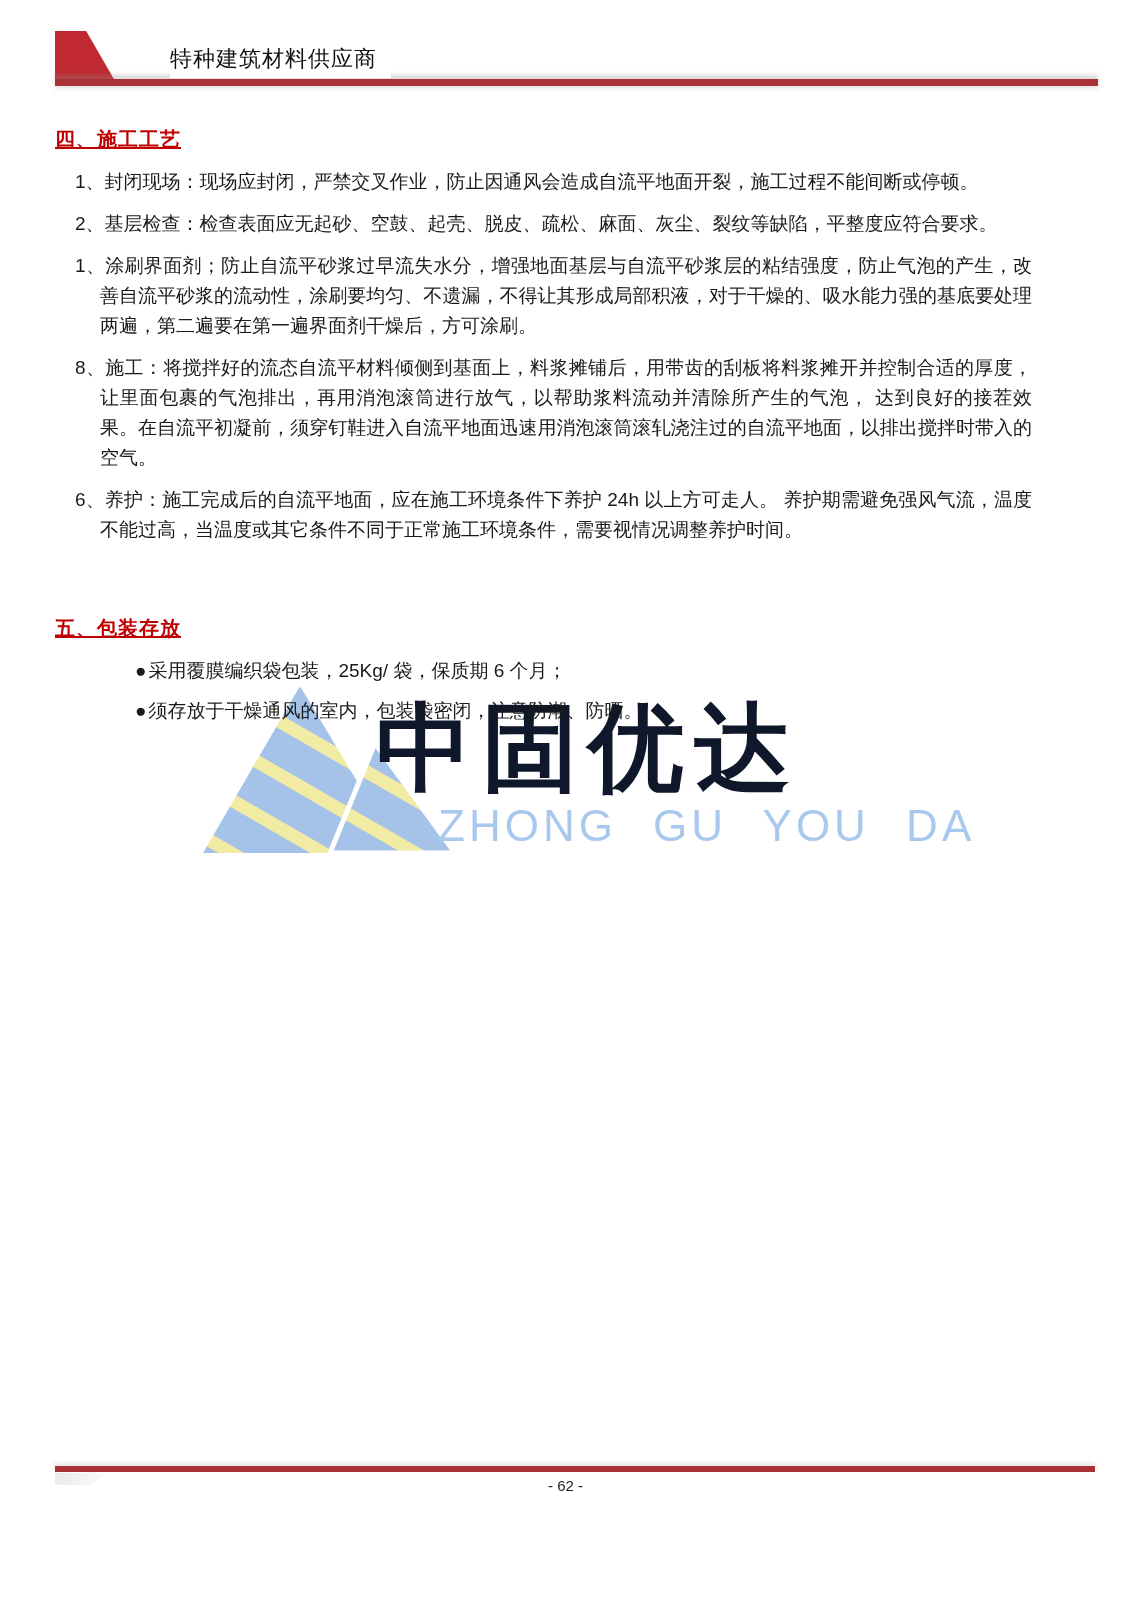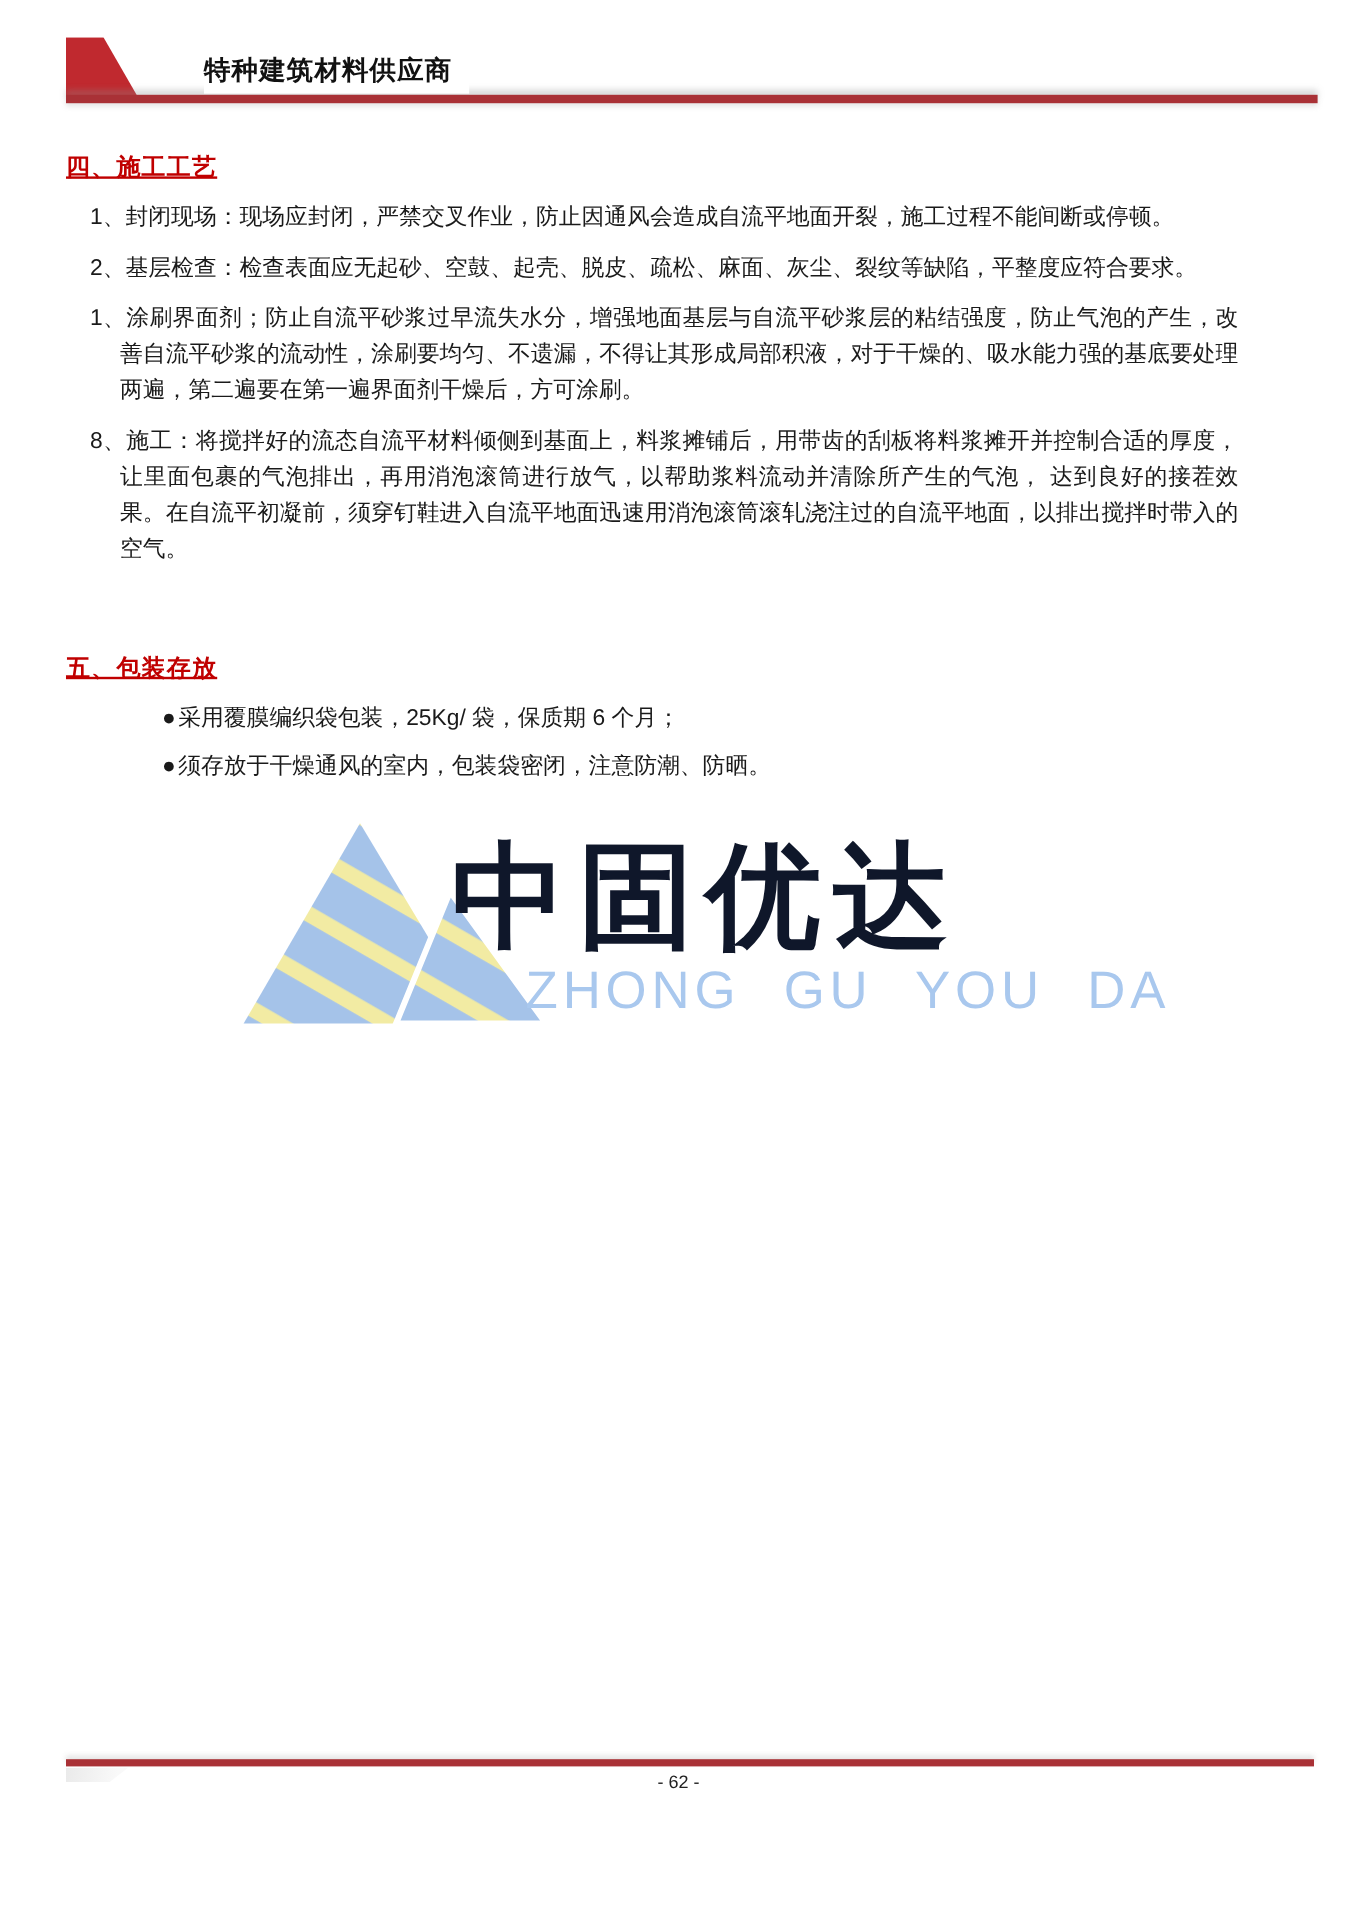--- a/index.html
+++ b/index.html
@@ -18,21 +18,21 @@
     background: #c0292f;
     clip-path: polygon(0 0, 52% 0, 100% 100%, 0 100%);
   }
   .hdr-bar {
     position: absolute; left: 55px; right: 33px; top: 79px; height: 7px;
     background: #a93136;
     box-shadow: 0 -4px 5px rgba(140,140,140,0.35), 0 3px 4px rgba(160,160,160,0.25);
   }
   .hdr-title {
     position: absolute; left: 170px; top: 44px;
-    font-size: 22px; font-weight: bold; color: #111111;
+    font-size: 22px; font-weight: normal; color: #111111;
     letter-spacing: 1px;
     background: #ffffff; padding: 0 14px 4px 0;
     z-index: 2;
   }
   
   .wm { position: absolute; z-index: 0; }
   .wm-cn {
     left: 376px; top: 698px;
     font-size: 96px; line-height: 1.05; font-weight: 700;
     color: #0f172a; letter-spacing: 10px; white-space: nowrap;
@@ -101,20 +101,21 @@
 
 <div class="content">
 
   <div class="sec">
     <h2 class="sec-title">四、施工工艺</h2>
     <div class="items">
       <p class="item">1、封闭现场：现场应封闭，严禁交叉作业，防止因通风会造成自流平地面开裂，施工过程不能间断或停顿。</p>
       <p class="item">2、基层检查：检查表面应无起砂、空鼓、起壳、脱皮、疏松、麻面、灰尘、裂纹等缺陷，平整度应符合要求。</p>
       <p class="item">1、涂刷界面剂；防止自流平砂浆过早流失水分，增强地面基层与自流平砂浆层的粘结强度，防止气泡的产生，改善自流平砂浆的流动性，涂刷要均匀、不遗漏，不得让其形成局部积液，对于干燥的、吸水能力强的基底要处理两遍，第二遍要在第一遍界面剂干燥后，方可涂刷。</p>
       <p class="item">8、施工：将搅拌好的流态自流平材料倾侧到基面上，料浆摊铺后，用带齿的刮板将料浆摊开并控制合适的厚度，让里面包裹的气泡排出，再用消泡滚筒进行放气，以帮助浆料流动并清除所产生的气泡， 达到良好的接茬效果。在自流平初凝前，须穿钉鞋进入自流平地面迅速用消泡滚筒滚轧浇注过的自流平地面，以排出搅拌时带入的空气。</p>
+      <p class="item">6、养护：施工完成后的自流平地面，应在施工环境条件下养护 24h 以上方可走人。 养护期需避免强风气流，温度不能过高，当温度或其它条件不同于正常施工环境条件，需要视情况调整养护时间。</p>
     </div>
   </div>
 
   <div class="sec sec-storage">
     <h2 class="sec-title">五、包装存放</h2>
     <div class="bullets">
       <p class="bullet-line"><span class="bullet-glyph">●</span><span>采用覆膜编织袋包装，25Kg/ 袋，保质期 6 个月；</span></p>
       <p class="bullet-line"><span class="bullet-glyph">●</span><span>须存放于干燥通风的室内，包装袋密闭，注意防潮、防晒。</span></p>
     </div>
   </div>

